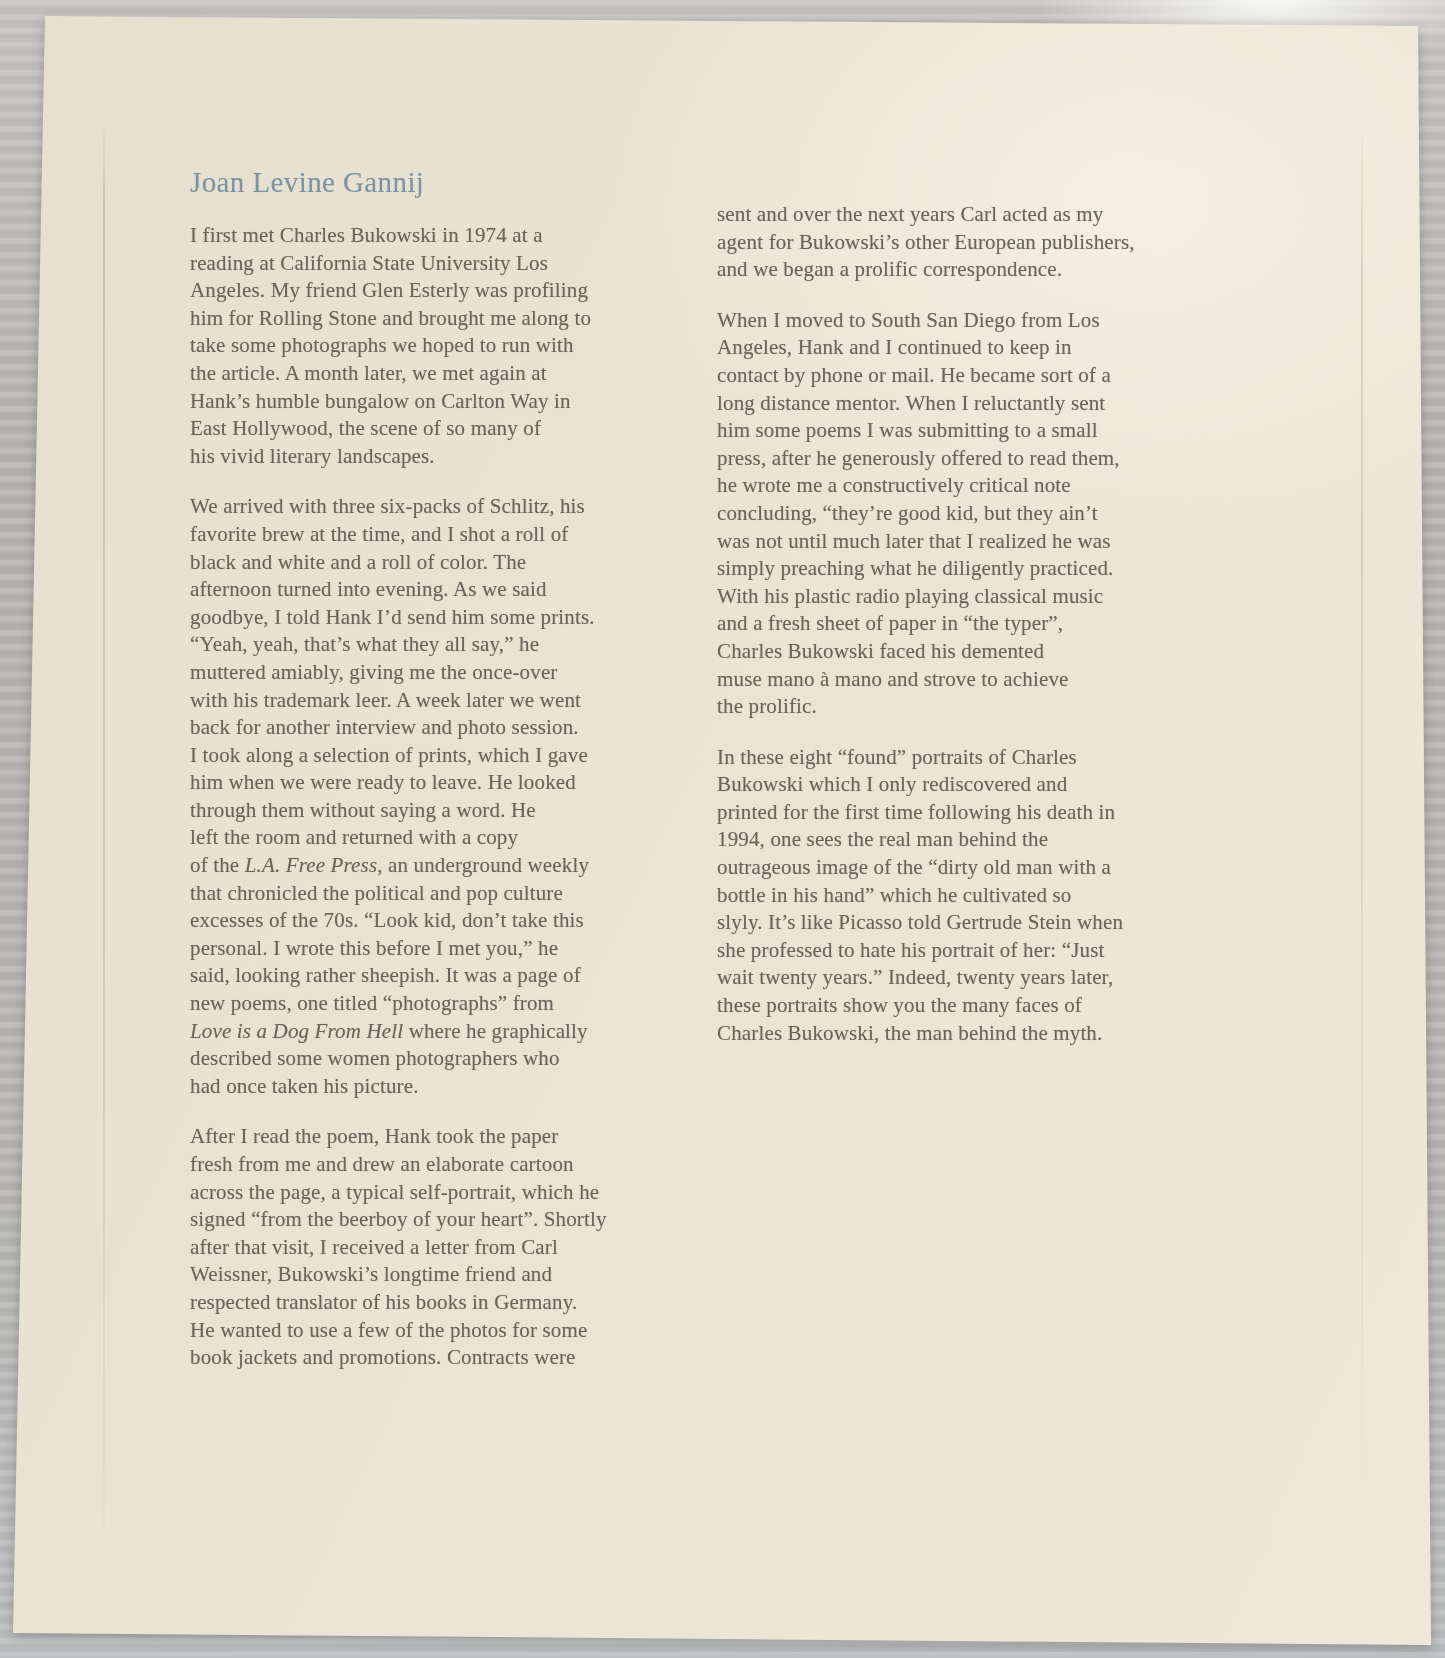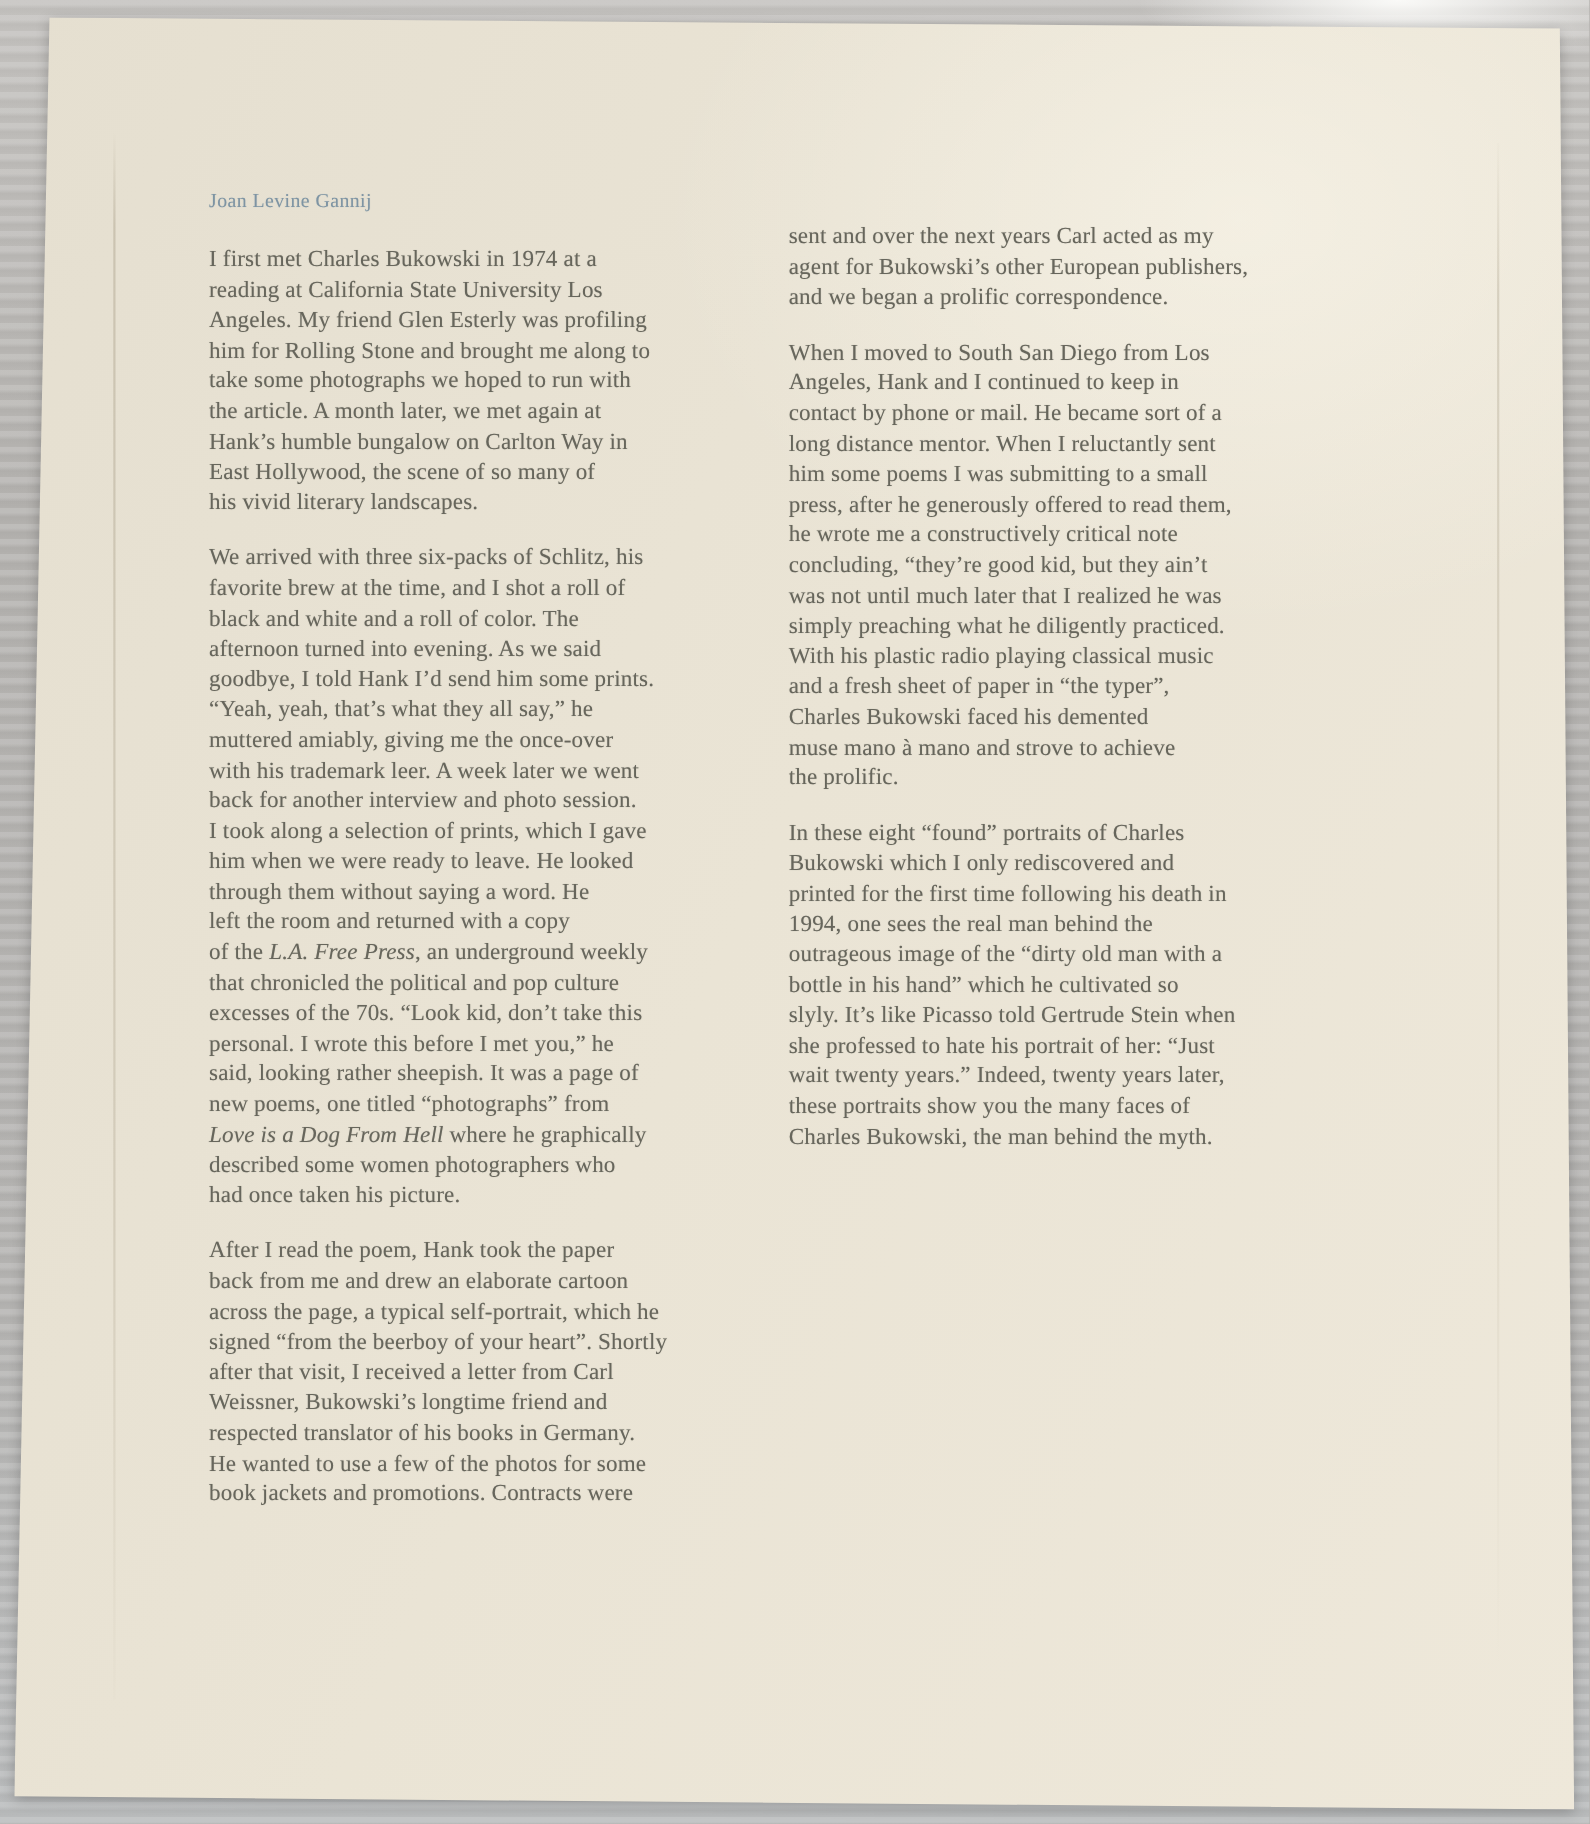--- a/index.html
+++ b/index.html
@@ -32,21 +32,21 @@
   }
   .plate-line.right{
     left:1361px;top:130px;height:1390px;
     background:linear-gradient(180deg, rgba(141,129,103,0.02), rgba(141,129,103,0.26) 10%, rgba(141,129,103,0.16) 55%, rgba(141,129,103,0.00));
   }
   .col{position:absolute;width:505px;}
   #col-left{left:190px;top:168px;}
   #col-right{left:717px;top:201px;}
   .byline{
     margin:0 0 26px 0;
-    font-size:18px;line-height:28px;letter-spacing:0.4px;
+    font-size:29px;line-height:28px;letter-spacing:0.4px;
     color:#7e94a3;
     text-shadow:0 0 1px rgba(126,148,163,0.35);
   }
   .para{margin:0 0 23px 0;padding:0;}
   .tline{
     display:block;
     font-size:21px;line-height:27.6px;letter-spacing:0.15px;
     color:#67665c;
     text-shadow:0 0 1px rgba(103,102,92,0.38);
     white-space:nowrap;
@@ -96,21 +96,21 @@
             <span class="tline"><span>excesses of the 70s. “Look kid, don’t take this</span></span>
             <span class="tline"><span>personal. I wrote this before I met you,” he</span></span>
             <span class="tline"><span>said, looking rather sheepish. It was a page of</span></span>
             <span class="tline"><span>new poems, one titled “photographs” from</span></span>
             <span class="tline"><i>Love is a Dog From Hell</i><span> where he graphically</span></span>
             <span class="tline"><span>described some women photographers who</span></span>
             <span class="tline"><span>had once taken his picture.</span></span>
           </p>
           <p class="para">
             <span class="tline"><span>After I read the poem, Hank took the paper</span></span>
-            <span class="tline"><span>back from me and drew an elaborate cartoon</span></span>
+            <span class="tline"><span>fresh from me and drew an elaborate cartoon</span></span>
             <span class="tline"><span>across the page, a typical self-portrait, which he</span></span>
             <span class="tline"><span>signed “from the beerboy of your heart”. Shortly</span></span>
             <span class="tline"><span>after that visit, I received a letter from Carl</span></span>
             <span class="tline"><span>Weissner, Bukowski’s longtime friend and</span></span>
             <span class="tline"><span>respected translator of his books in Germany.</span></span>
             <span class="tline"><span>He wanted to use a few of the photos for some</span></span>
             <span class="tline"><span>book jackets and promotions. Contracts were</span></span>
           </p>
         </div>
     </div>

